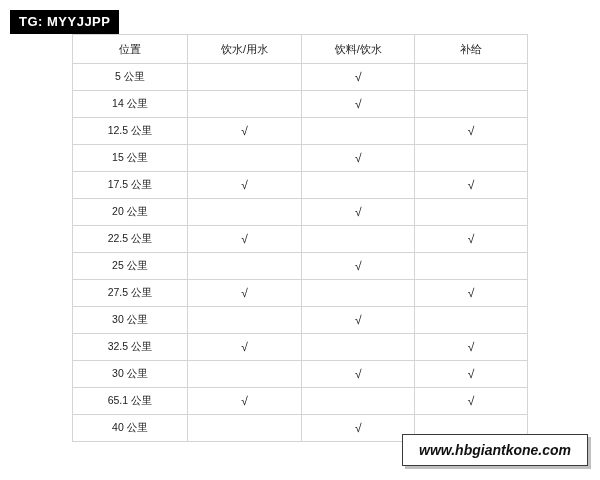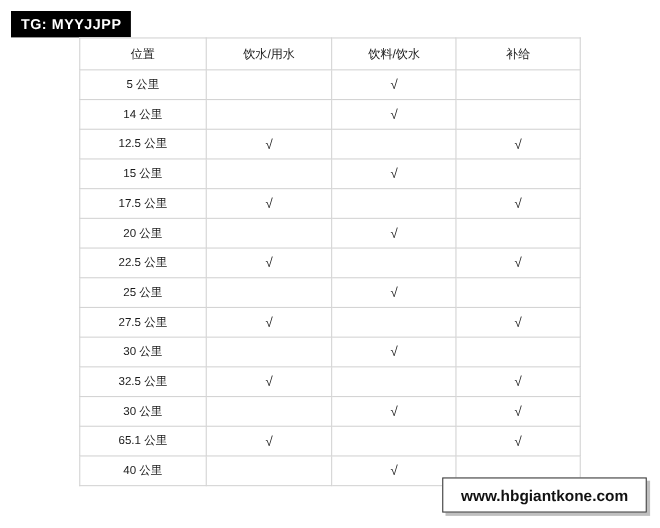--- a/index.html
+++ b/index.html
@@ -35,20 +35,21 @@
   
   .watermark {
     position: absolute;
     right: 12px;
     bottom: 14px;
     background: #ffffff;
     border: 1px solid #3a3a3a;
     color: #111111;
     font-size: 14px;
     font-weight: bold;
+    font-style: italic;
     padding: 8px 16px;
     line-height: 1;
     box-shadow: 3px 3px 0 rgba(0,0,0,0.25);
     font-family: "Liberation Sans", sans-serif;
   }
   
   .table-wrap {
     position: absolute;
     left: 72px;
     top: 34px;

